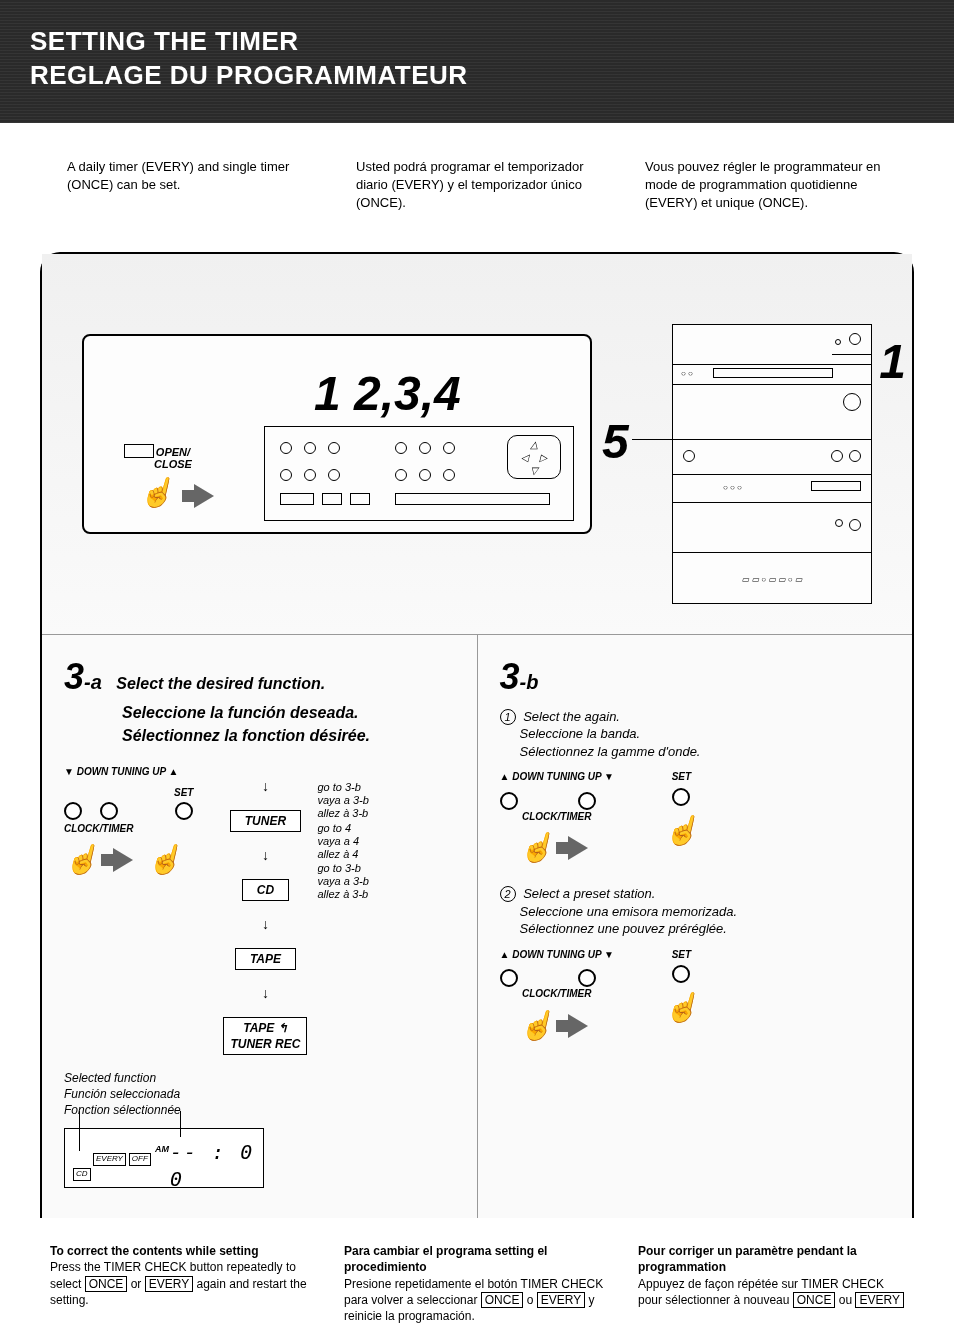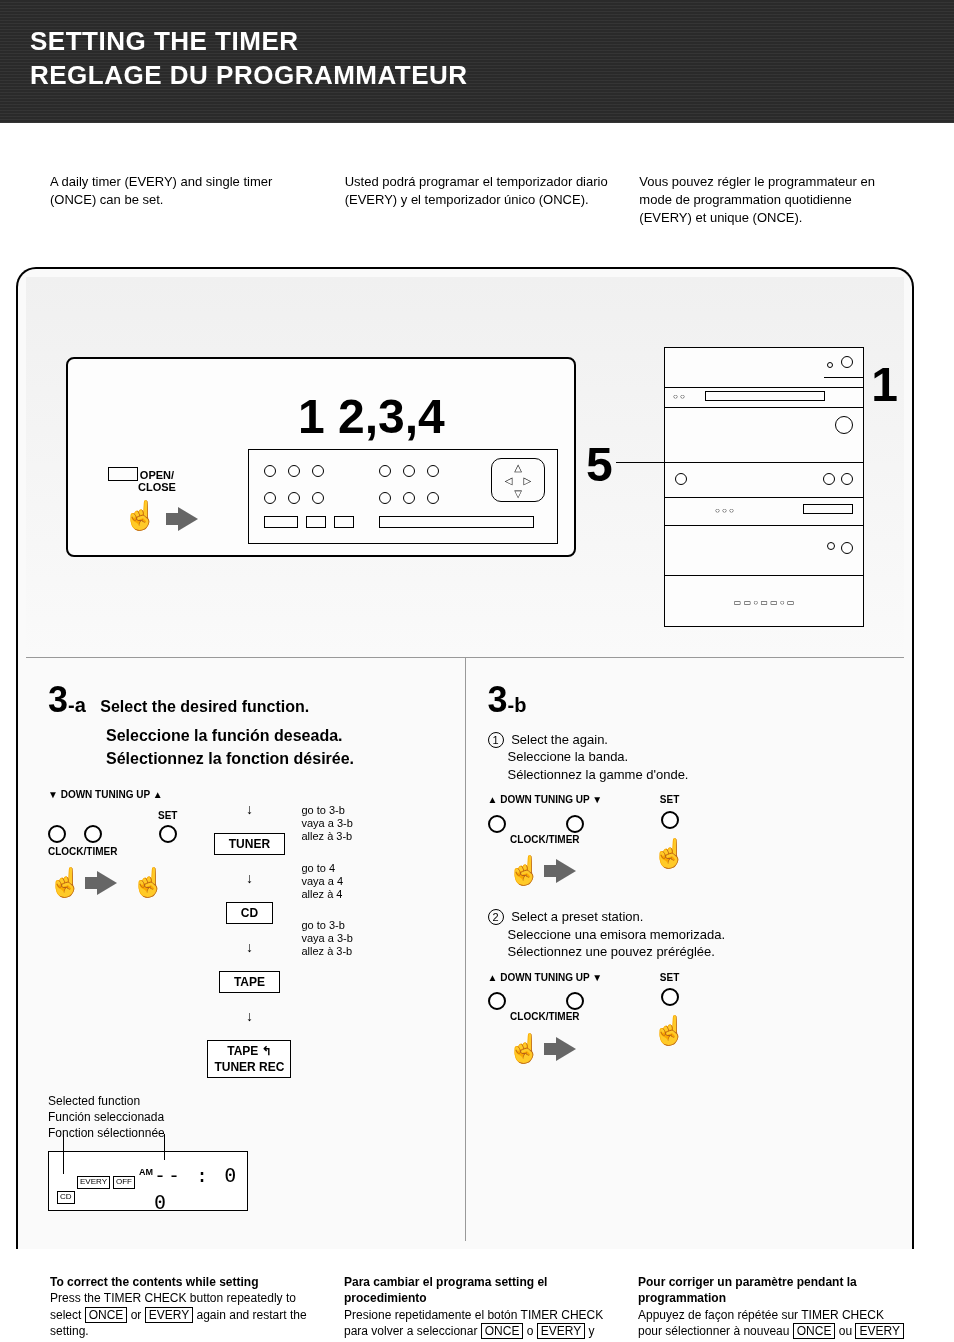--- a/index.html
+++ b/index.html
@@ -14,33 +14,33 @@
     background: #2a2a2a;
     background-image: repeating-linear-gradient(0deg, rgba(255,255,255,0.05) 0px, rgba(255,255,255,0.05) 1px, transparent 1px, transparent 3px);
     color: #fff;
     padding: 25px 30px 30px 30px;
     margin-top: 0;
   }
   .header-banner h1 { font-size: 26px; font-weight: bold; line-height: 1.3; letter-spacing: 0.5px; }
   .intro-cols {
     display: flex;
     gap: 30px;
-    padding: 35px 50px 20px 50px;
+    padding: 35px 50px 20px 67px;
     font-size: 13px;
     line-height: 1.4;
-    margin-top: 15px;
   }
   .intro-cols > div { flex: 1; }
   .diagram-box {
-    margin: 20px 40px 0 16px;
+    margin: 20px 40px 0 40px;
     border: 2px solid #000;
     border-radius: 20px 20px 0 0;
     border-bottom: none;
-    padding: 8px;
+    padding: 0;
     background: #fafafa;
+    font-style: italic;
   }
   .diagram-top {
     height: 380px;
     position: relative;
     background: linear-gradient(#f0f0f0,#fafafa);
   }
   .panel-rect {
     position: absolute;
     border: 2px solid #000;
     background: #fdfdfd;
@@ -70,21 +70,21 @@
     line-height: 1.35;
     position: relative;
   }
   .step-col + .step-col { border-left: 1px solid #999; }
   .step-num { font-size: 36px; font-weight: bold; }
   .step-sub { font-size: 20px; font-weight: bold; }
   .step-head { font-size: 16px; font-weight: bold; margin-bottom: 2px; }
   .func-box { border:1.5px solid #000; padding:2px 14px; font-size:12px; font-weight:bold; text-align:center; background:#fff; }
   .func-flow { display:flex; gap:10px; margin-top:12px; }
   .func-flow-left { display:flex; flex-direction:column; gap:14px; align-items:center; }
-  .func-flow-right { font-size:11px; line-height:1.2; display:flex; flex-direction:column; gap:18px; padding-top:4px;}
+  .func-flow-right { font-size:11px; line-height:1.2; display:flex; flex-direction:column; gap:1px; padding-top:4px;}
   .down-arrow { font-size:14px; text-align:center; }
   .small-knob-row { display:flex; align-items:flex-end; gap:18px; margin-top:8px;}
   .small-knob-group { display:flex; flex-direction:column; align-items:center; gap:2px;}
   .knob-lg { width:18px; height:18px; border:2px solid #000; border-radius:50%; background:#fff;}
   .footer-cols {
     display:flex; gap:28px; padding: 25px 50px 10px 50px; font-size:12px; line-height:1.35;
   }
   .footer-cols > div { flex:1; }
   .footer-cols .bold { font-weight:bold; }
   .boxed { border:1px solid #000; padding:0 3px; }

